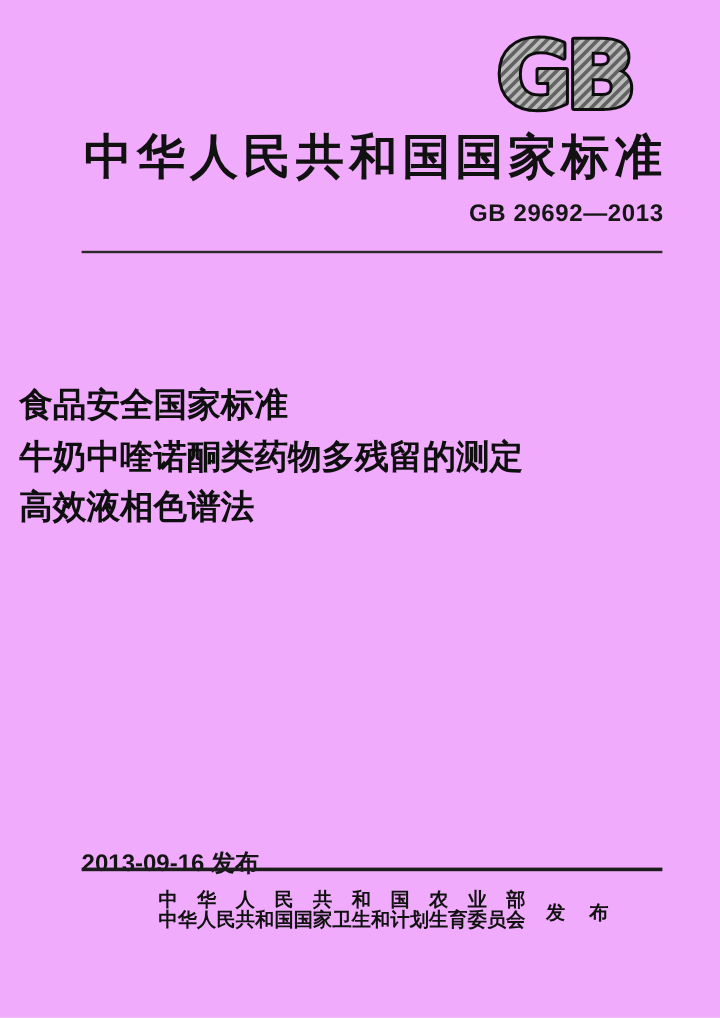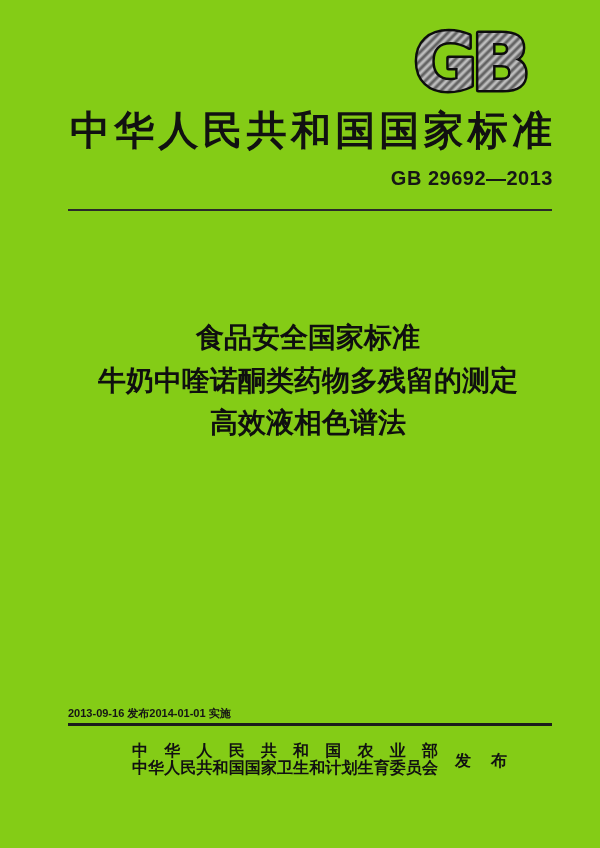--- a/index.html
+++ b/index.html
@@ -4,21 +4,21 @@
 <style>
   html, body { margin: 0; padding: 0; }
   body {
     width: 600px; height: 848px;
     background: #f4f4f2;
     font-family: "Liberation Sans", "DejaVu Sans", sans-serif;
   }
   .page {
     position: relative;
     width: 600px; height: 848px;
-    background: #84cc16;
+    background: #f0abfc;
     overflow: hidden;
     color: #1a1a1a;
   }
   
   .gb-logo {
     position: absolute;
     left: 406px; top: 28px;
     width: 126px; height: 70px;
   }
   
@@ -49,36 +49,36 @@
     width: 484px; height: 0;
     border: none;
     border-top: 2px solid #2a2a2a;
     margin: 0;
   }
   
   .title-line {
     position: absolute;
     left: 0; right: 0;
     padding-left: 16px;
-    text-align: center;
+    text-align: left;
     font-weight: bold;
     color: #0f0f0f;
   }
   .title-1 { top: 322px; font-size: 28px; line-height: 32px; }
   .title-2 { top: 365px; font-size: 28px; line-height: 32px; }
   .title-3 { top: 407px; font-size: 28px; line-height: 32px; }
   
   .date-row {
     position: absolute;
     left: 68px; top: 706px;
     width: 484px;
     display: flex;
-    justify-content: flex-start;
-    font-weight: bold;
-    font-size: 11px;
+    justify-content: space-between;
+    font-weight: bold;
+    font-size: 20px;
     color: #151515;
   }
   .rule-bottom {
     position: absolute;
     left: 68px; top: 723px;
     width: 484px; height: 0;
     border: none;
     border-top: 3px solid #1c1c1c;
     margin: 0;
   }
@@ -144,21 +144,20 @@
   <hr class="rule-top">
 
   <div class="title-line title-1">食品安全国家标准</div>
 
   <div class="title-line title-3">高效液相色谱法</div>
 
   <div class="title-line title-2">牛奶中喹诺酮类药物多残留的测定</div>
 
   <div class="date-row">
     <span>2013-09-16 发布</span>
-    <span>2014-01-01 实施</span>
   </div>
 
   <hr class="rule-bottom">
 
   <div class="publishers">
     <div class="pub-line">
         <span>中</span>
         <span>华</span>
         <span>人</span>
         <span>民</span>

